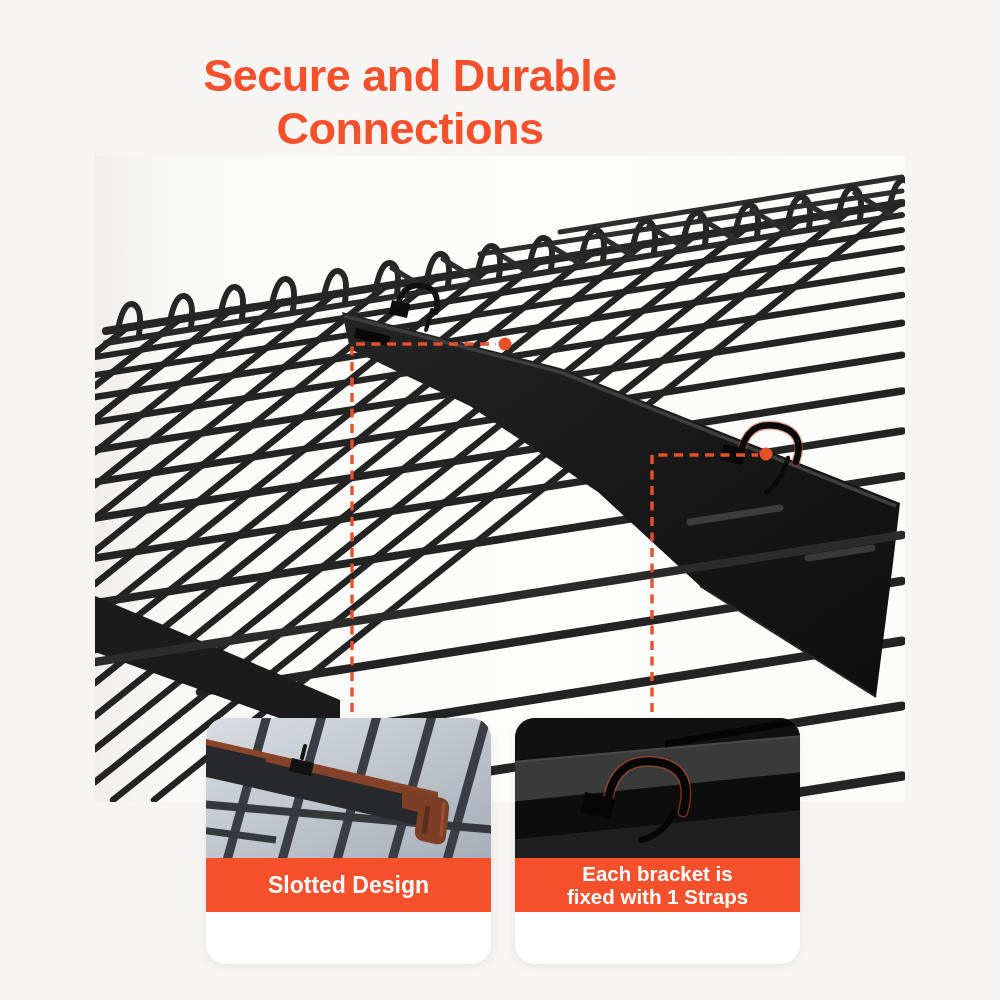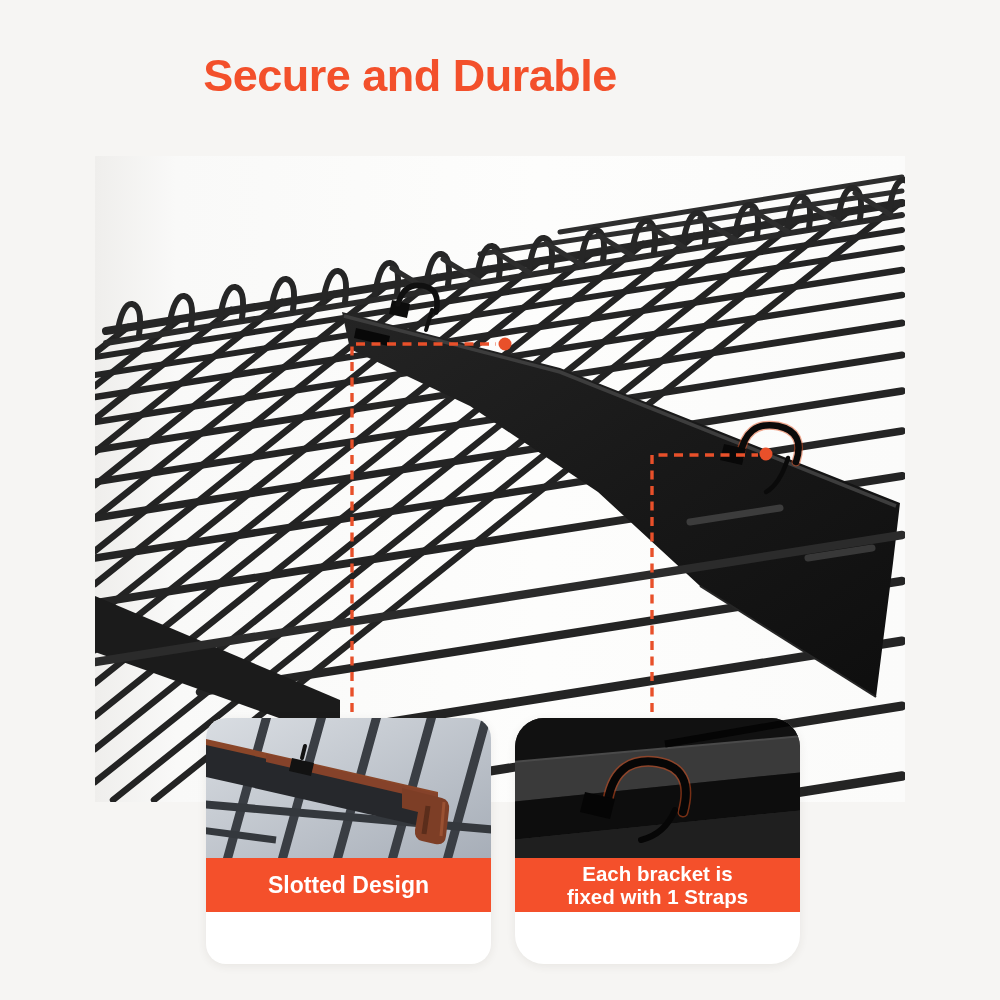--- a/index.html
+++ b/index.html
@@ -18,21 +18,21 @@
   }
   .title span{display:block;}
   svg.hero{position:absolute;left:0;top:0;width:1000px;height:1000px;}
   .card{
     position:absolute;top:718px;width:285px;height:246px;
     border-radius:20px;overflow:hidden;
     background:#fff;
     box-shadow:0 2px 10px rgba(60,50,40,0.08);
   }
   .card.card-1{left:206px;}
-  .card.card-2{left:515px;border-radius:29px;}
+  .card.card-2{left:515px;}
   .card-photo{width:285px;height:140px;display:block;}
   .card-photo svg{display:block;width:285px;height:140px;}
   .card-label{
     width:100%;height:54px;
     background:var(--label-bar,#f4502b);
     color:var(--label-text,#ffffff);
     display:flex;flex-direction:column;align-items:center;justify-content:center;
     font-weight:bold;text-align:center;
   }
   .card-1 .card-label{font-size:23px;}
@@ -40,20 +40,21 @@
   .callout-line{stroke:var(--callout-color,#e8502a);stroke-width:3.4;fill:none;stroke-dasharray:9 6.5;}
   .callout-dot{fill:var(--callout-color,#f0502b);stroke:none;}
 </style>
 </head>
 <body>
 
 <div class="stage">
 
   <div class="title">
     <span>Secure and Durable</span>
+    <span>Connections</span>
   </div>
 
   <svg class="hero" viewBox="0 0 1000 1000" aria-hidden="true">
     <defs>
       <clipPath id="photoClip">
           <rect x="95" y="156" width="810" height="646"></rect>
         </clipPath>
       <linearGradient id="bgGrad" x1="0" y1="0" x2="1" y2="0">
         <stop offset="0" stop-color="#efeeec"></stop>
         <stop offset="0.10" stop-color="#f9f9f8"></stop>

